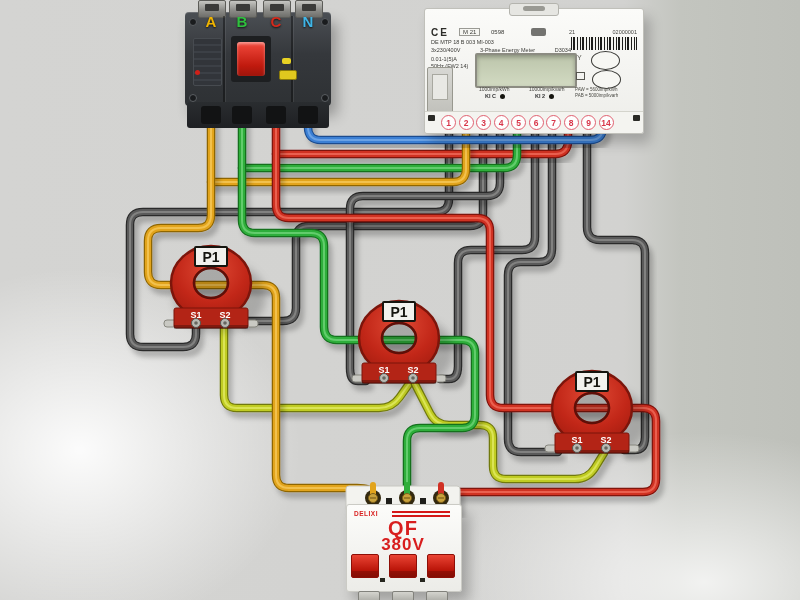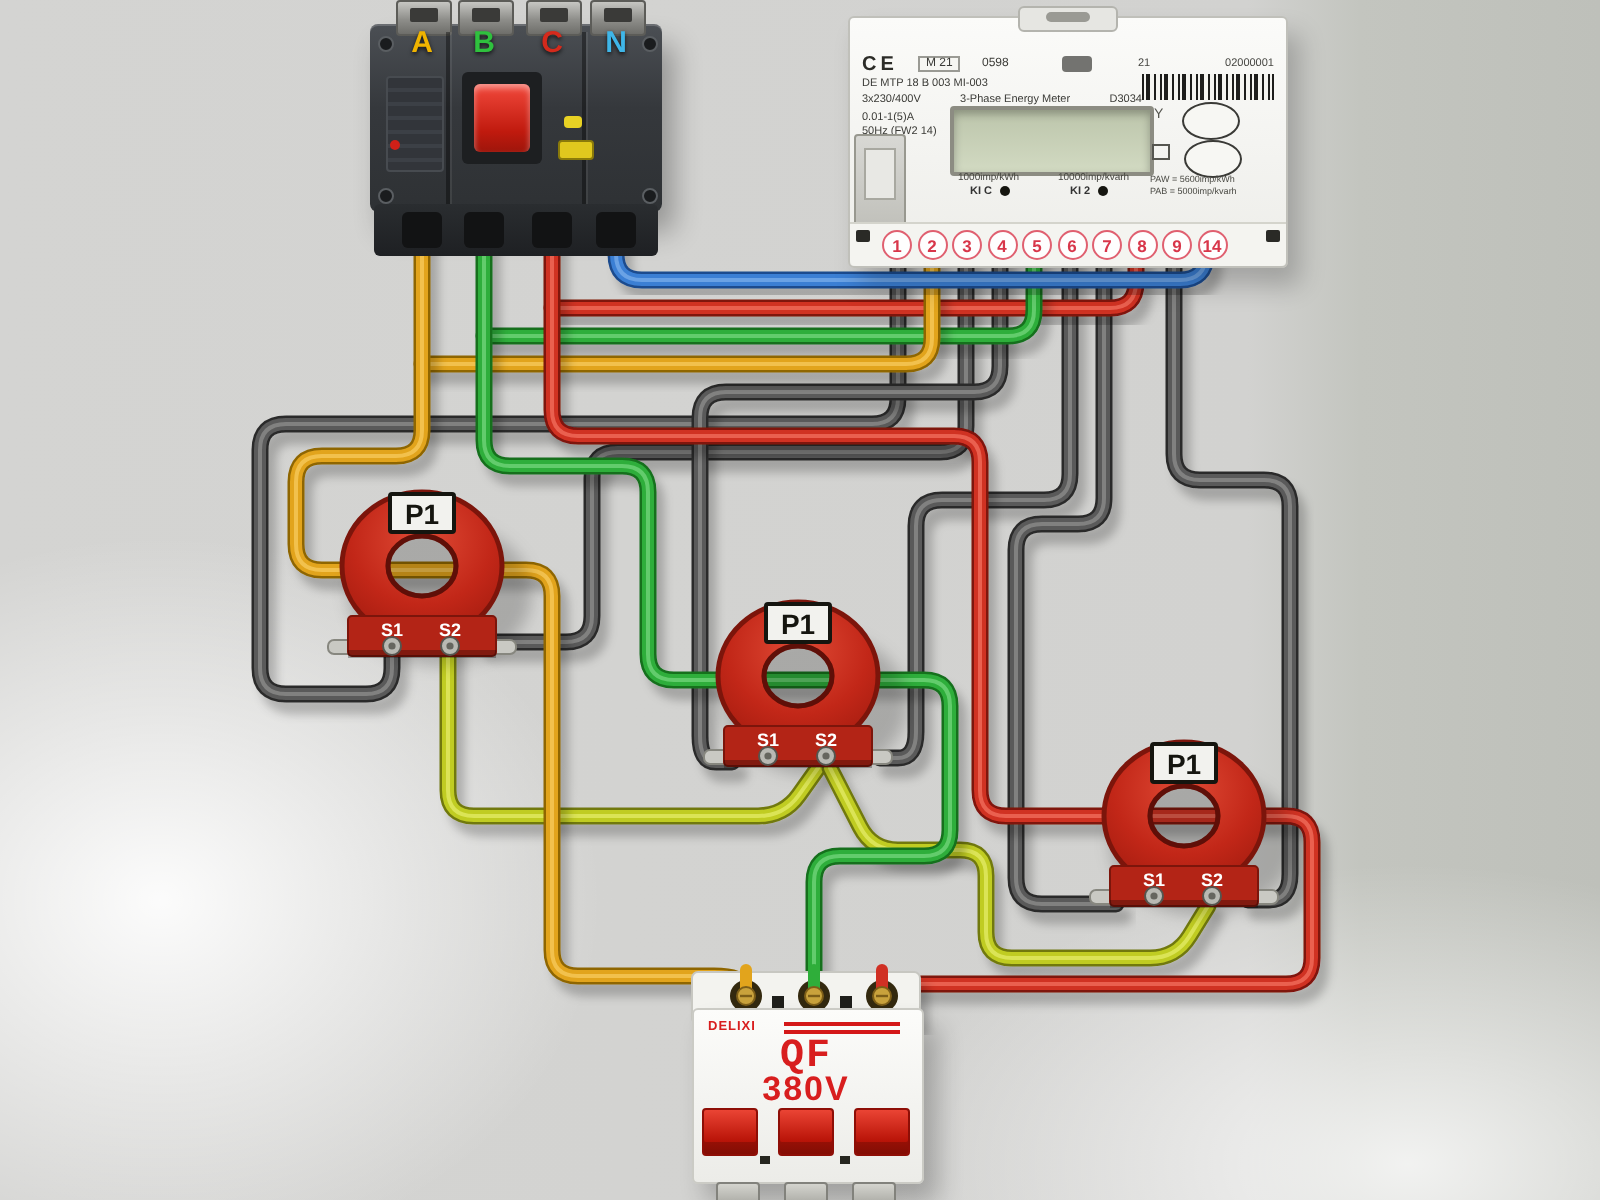--- a/index.html
+++ b/index.html
@@ -70,21 +70,21 @@
   .term{width:15px;height:15px;flex:0 0 15px;border:1.3px solid #e06070;border-radius:50%;box-sizing:border-box;
     color:#d8364a;font-size:8.5px;font-weight:bold;display:flex;align-items:center;justify-content:center;background:rgba(255,255,255,.9);}
   .m-tscrew{position:absolute;top:106px;width:7px;height:6px;background:#2a2a26;border-radius:1px;}
   
   .qf{position:absolute;left:344px;top:504px;width:118px;height:96px;color:#d81e1e;}
   .qf-body{position:absolute;left:2px;top:0;width:114px;height:86px;border:1px solid #cbcbc5;border-radius:3px;
     background:linear-gradient(180deg,#fcfcfa,#ecece8);box-shadow:7px 9px 13px rgba(0,0,0,.24);}
   .qf .abs{position:absolute;white-space:nowrap;}
   .qf-brand{left:10px;top:6px;font-size:6.5px;font-weight:bold;letter-spacing:.5px;}
   .qf-lines{left:48px;top:7px;width:58px;height:7px;background:linear-gradient(180deg,#d41818 0 2px,transparent 2px 4px,#d41818 4px 6px,transparent 6px);}
-  .qf-l1{left:0;top:13px;width:118px;text-align:center;font-size:20px;font-weight:bold;letter-spacing:1px;font-family:Liberation Mono, monospace;}
+  .qf-l1{left:0;top:13px;width:118px;text-align:center;font-size:20px;font-weight:bold;letter-spacing:1px;}
   .qf-l2{left:0;top:31px;width:118px;text-align:center;font-size:17px;font-weight:bold;letter-spacing:1px;}
   .qf-sws{left:6px;top:50px;width:106px;display:flex;justify-content:center;gap:10px;}
   .qf-sw{width:26px;height:22px;border:1px solid #8e0e06;border-radius:2px;
     background:linear-gradient(180deg,#ea4434,#b91408 70%,#a01106);box-shadow:inset 0 -6px 0 rgba(0,0,0,.18);}
   .qf-mark{position:absolute;top:74px;width:5px;height:4px;background:#26261f;}
   .qf-screws{left:6px;top:87px;width:106px;display:flex;justify-content:space-between;padding:0 8px;box-sizing:border-box;}
   .qf-screw{width:20px;height:11px;border:1px solid #82827c;border-radius:2px;
     background:linear-gradient(180deg,#d4d4ce,#a6a6a0);}
 </style>
 </head>

